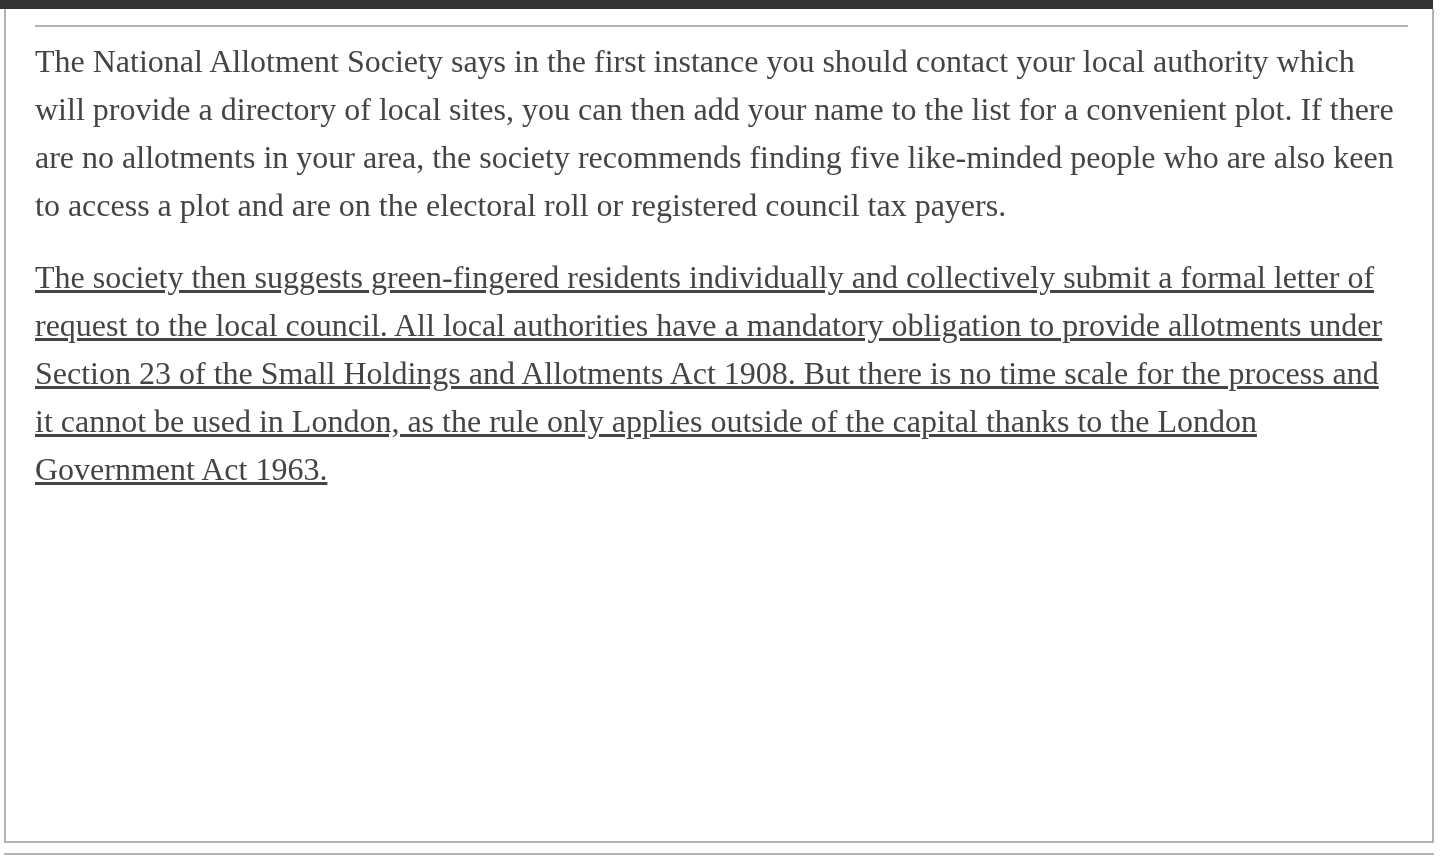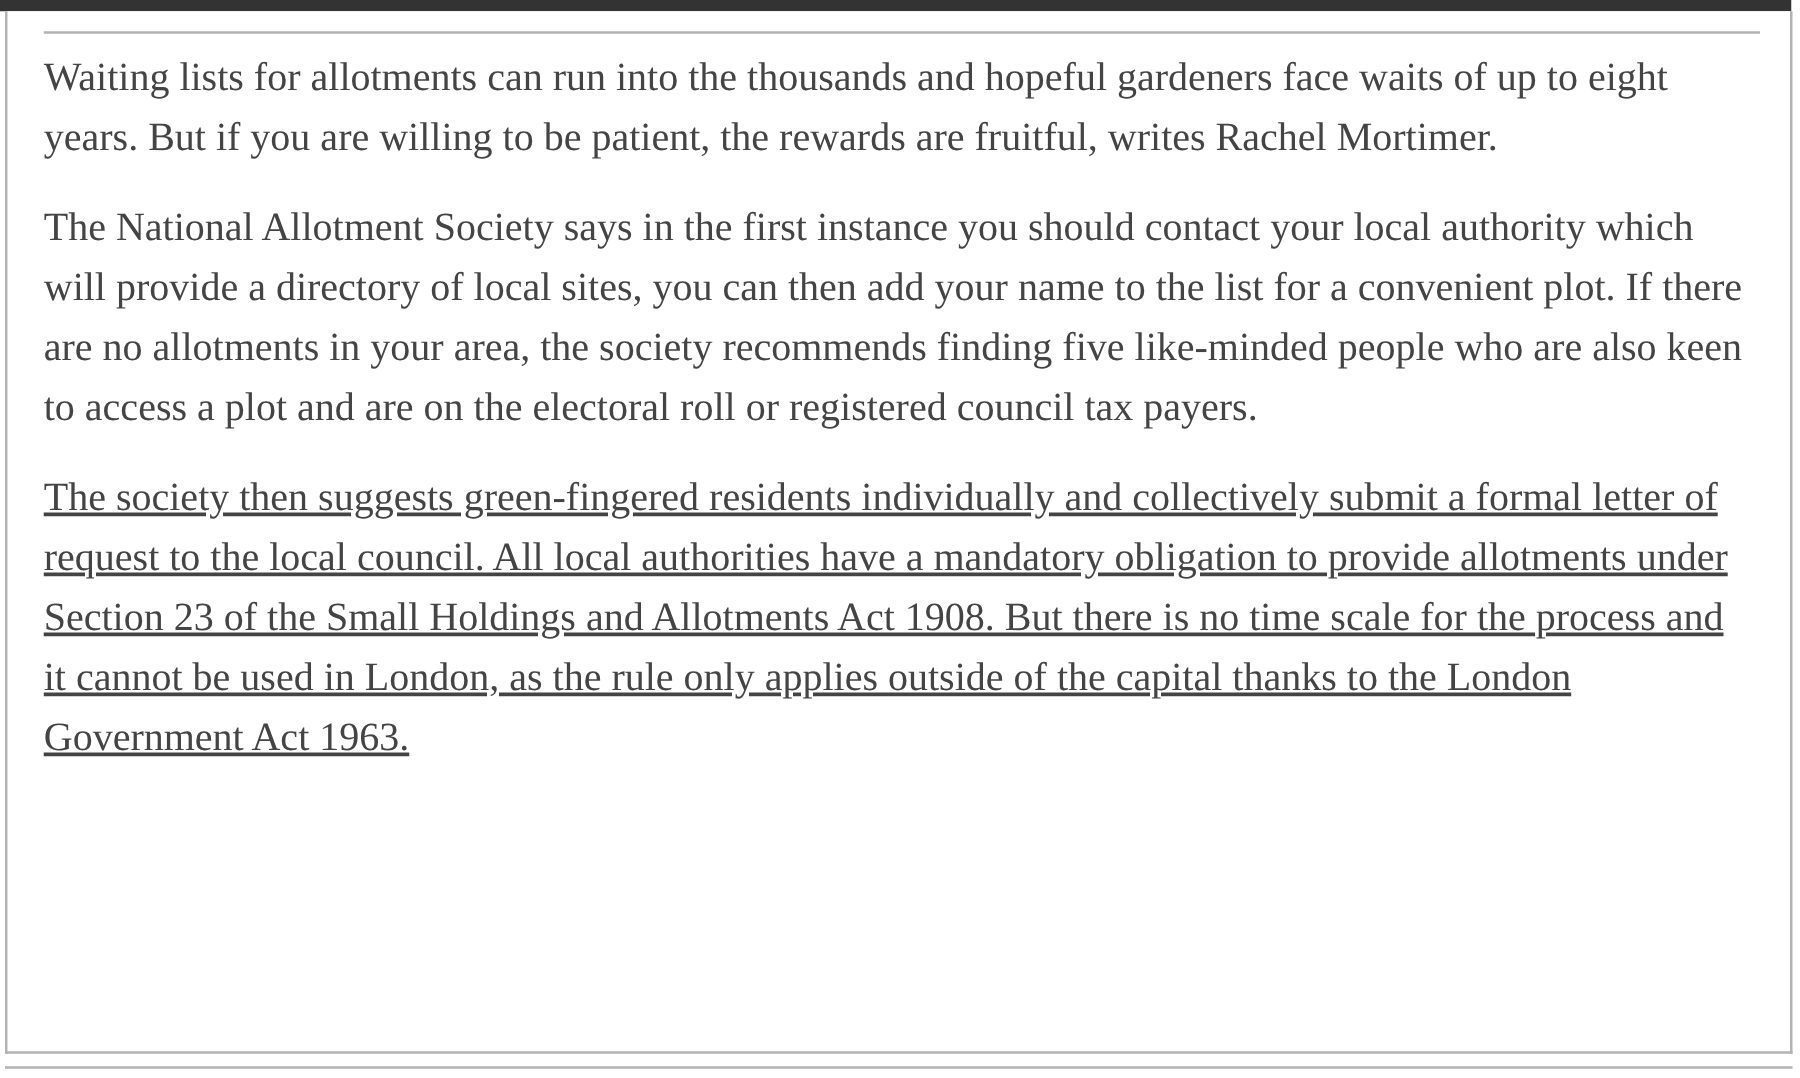--- a/index.html
+++ b/index.html
@@ -104,21 +104,20 @@
 
   <div class="top-bar"></div>
 
   <div class="article-card">
     <div class="article-inner">
 
 
       <hr class="divider">
 
       <div class="body-copy">
-        <p>Waiting lists for allotments can run into the thousands and hopeful gardeners face waits of up to eight years. But if you are willing to be patient, the rewards are fruitful, writes Rachel Mortimer.</p>
         <p>The National Allotment Society says in the first instance you should contact your local authority which will provide a directory of local sites, you can then add your name to the list for a convenient plot. If there are no allotments in your area, the society recommends finding five like-minded people who are also keen to access a plot and are on the electoral roll or registered council tax payers.</p>
         <p>The society then suggests green-fingered residents individually and collectively submit a formal letter of request to the local council. All local authorities have a mandatory obligation to provide allotments under Section 23 of the Small Holdings and Allotments Act 1908. But there is no time scale for the process and it cannot be used in London, as the rule only applies outside of the capital thanks to the London Government Act 1963.</p>
       </div>
 
     </div>
   </div>
 
   <div class="page-foot-rule"></div>
 
 </div>

